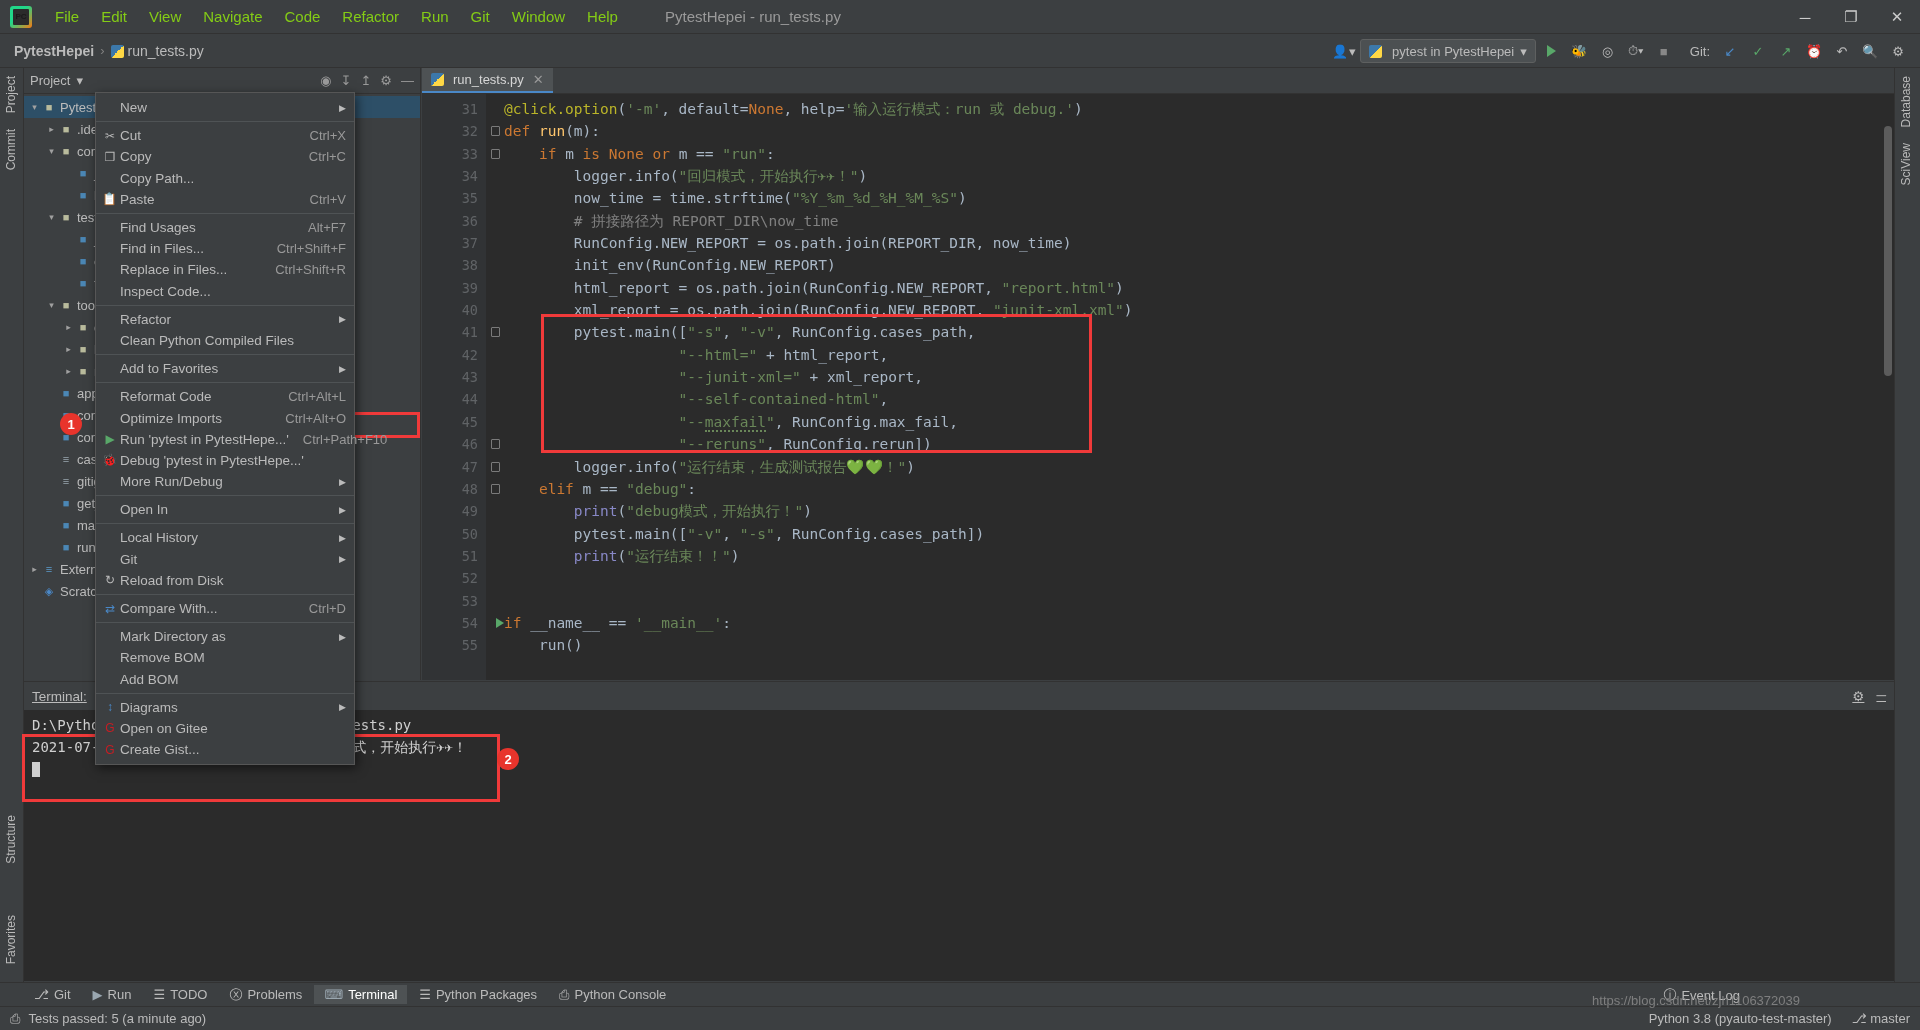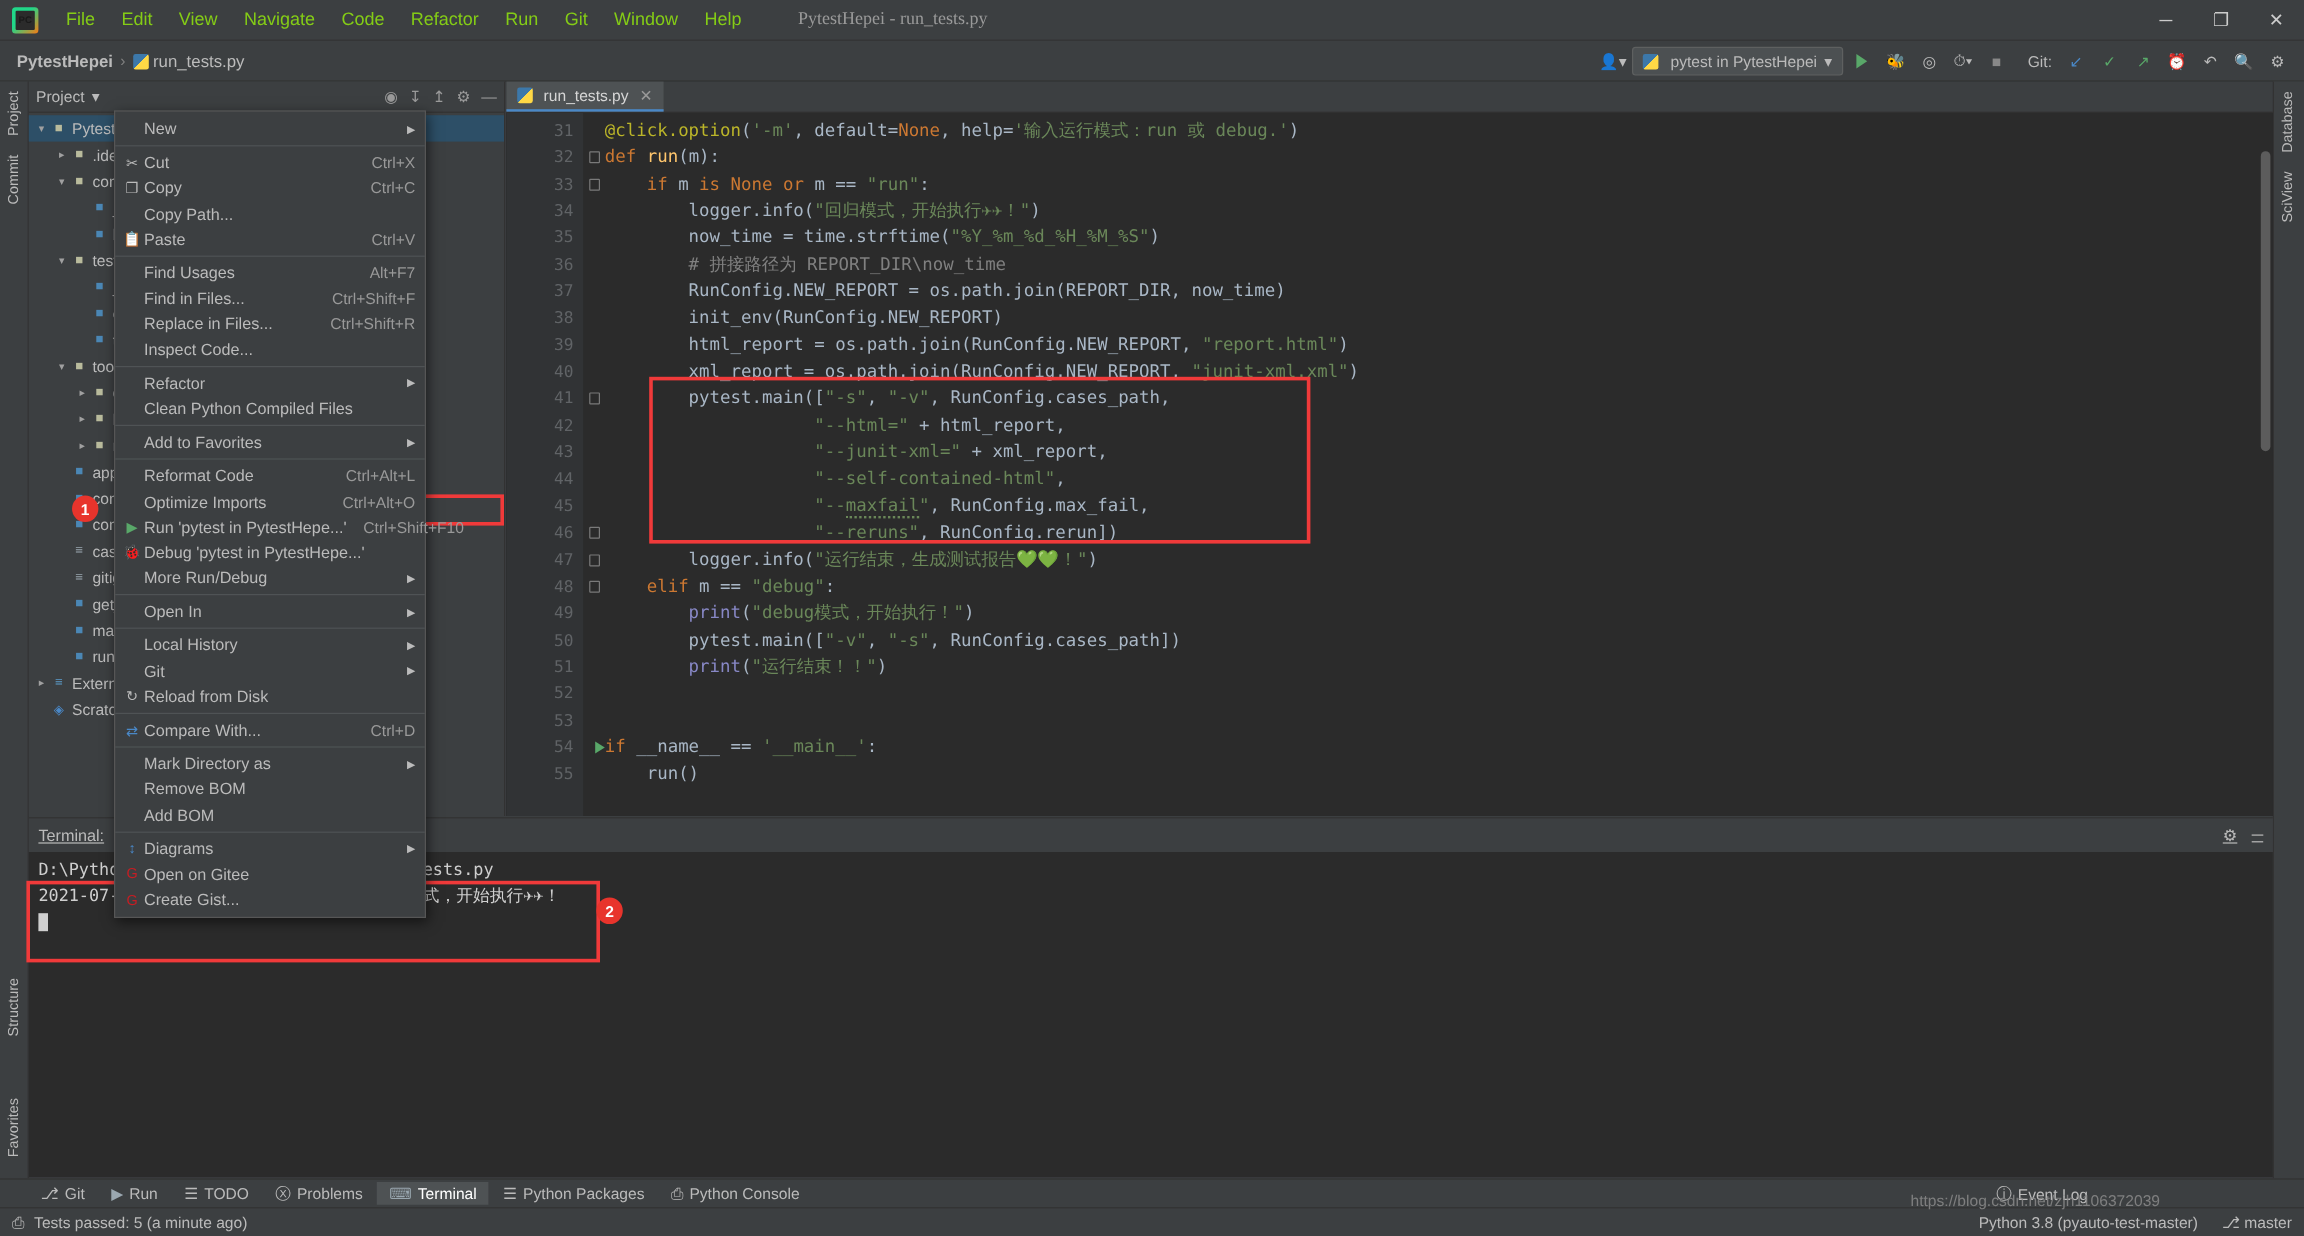--- a/index.html
+++ b/index.html
@@ -27,21 +27,21 @@
     content: "PC"; position: absolute; left: 0; top: 0; right: 0; bottom: 0;
     display: flex; align-items: center; justify-content: center;
     font-size: 8px; font-weight: bold; color: #1a1a1a;
     background: #2b2b2b; margin: 3px; border-radius: 1px;
   }
   .menuitem {
     font-size: 15px; color: #84cc16; padding: 2px 11px; cursor: default;
     white-space: nowrap;
   }
   .wintitle {
-    font-size: 15px; color: #9a9a9a; margin-left: 36px; white-space: nowrap; font-family: Liberation Serif, serif;
+    font-size: 15px; color: #9a9a9a; margin-left: 36px; white-space: nowrap;
   }
   .winbtns {
     position: absolute; right: 0; top: 0; height: 34px; display: flex;
     align-items: center;
   }
   .winbtn {
     width: 46px; height: 34px; display: flex; align-items: center;
     justify-content: center; color: #cccccc; font-size: 15px;
   }
 
@@ -573,21 +573,21 @@
         <span class="ckey">Ctrl+Alt+L</span>
       </div>
       <div class="ctxrow">
         <span class="cicon"></span>
         <span class="clabel">Optimize Imports</span>
         <span class="ckey">Ctrl+Alt+O</span>
       </div>
       <div class="ctxrow">
         <span class="cicon" style="color: rgb(89, 168, 105);">▶</span>
         <span class="clabel">Run 'pytest in PytestHepe...'</span>
-        <span class="ckey">Ctrl+Shift+F10</span>
+        <span class="ckey">Ctrl+Path+F10</span>
       </div>
       <div class="ctxrow">
         <span class="cicon" style="color: rgb(89, 168, 105);">🐞</span>
         <span class="clabel">Debug 'pytest in PytestHepe...'</span>
       </div>
       <div class="ctxrow">
         <span class="cicon"></span>
         <span class="clabel">More Run/Debug</span>
         <span class="carrow">▶</span>
       </div>

